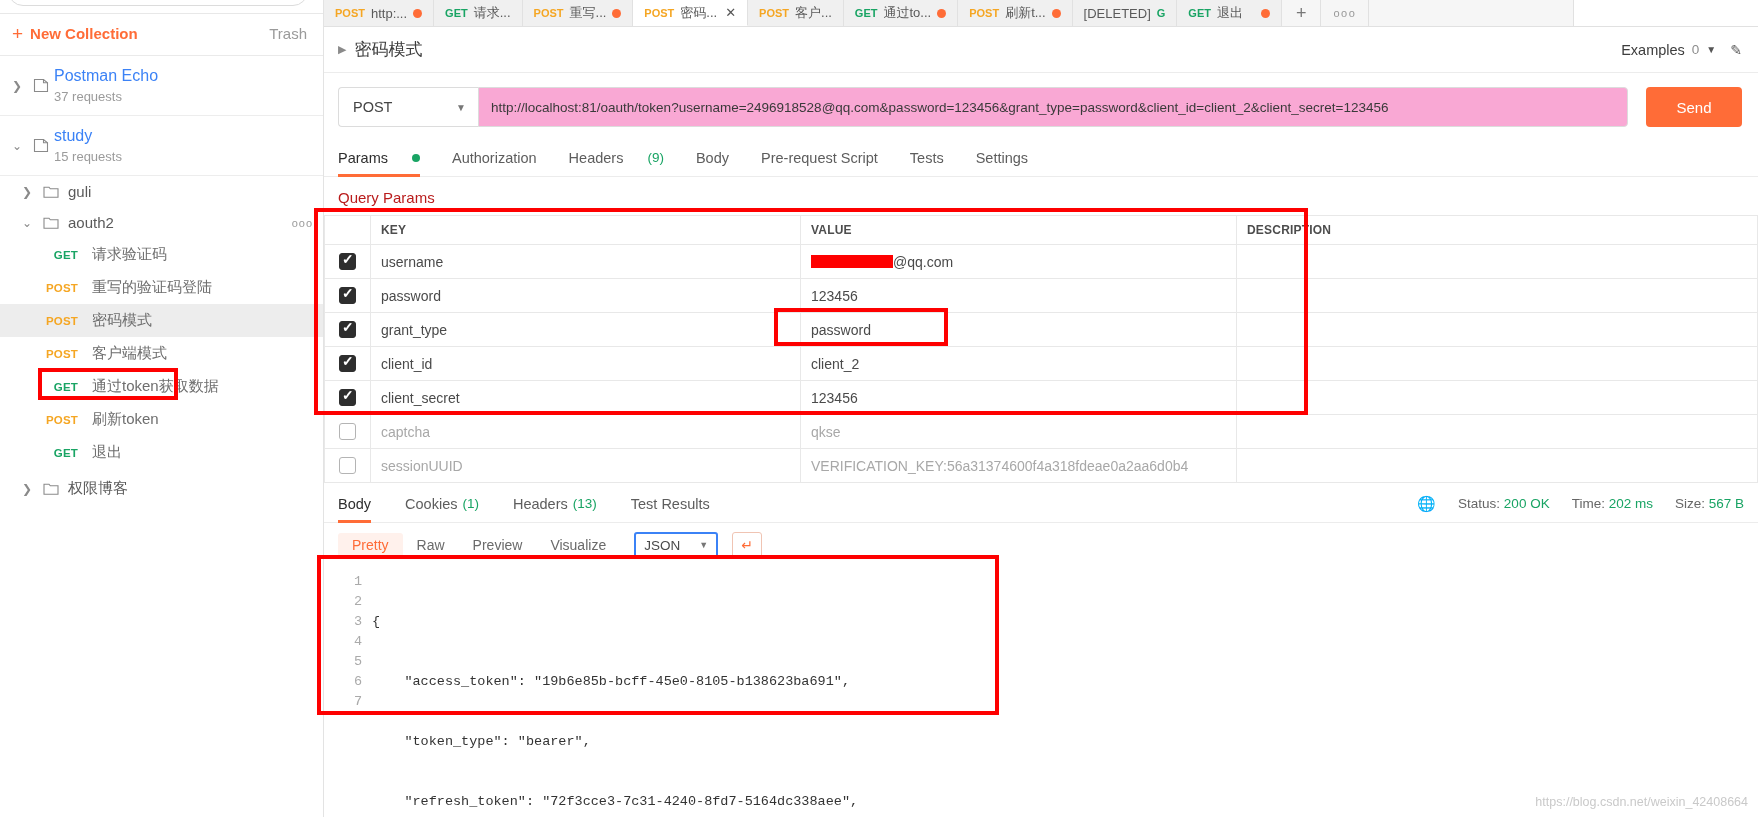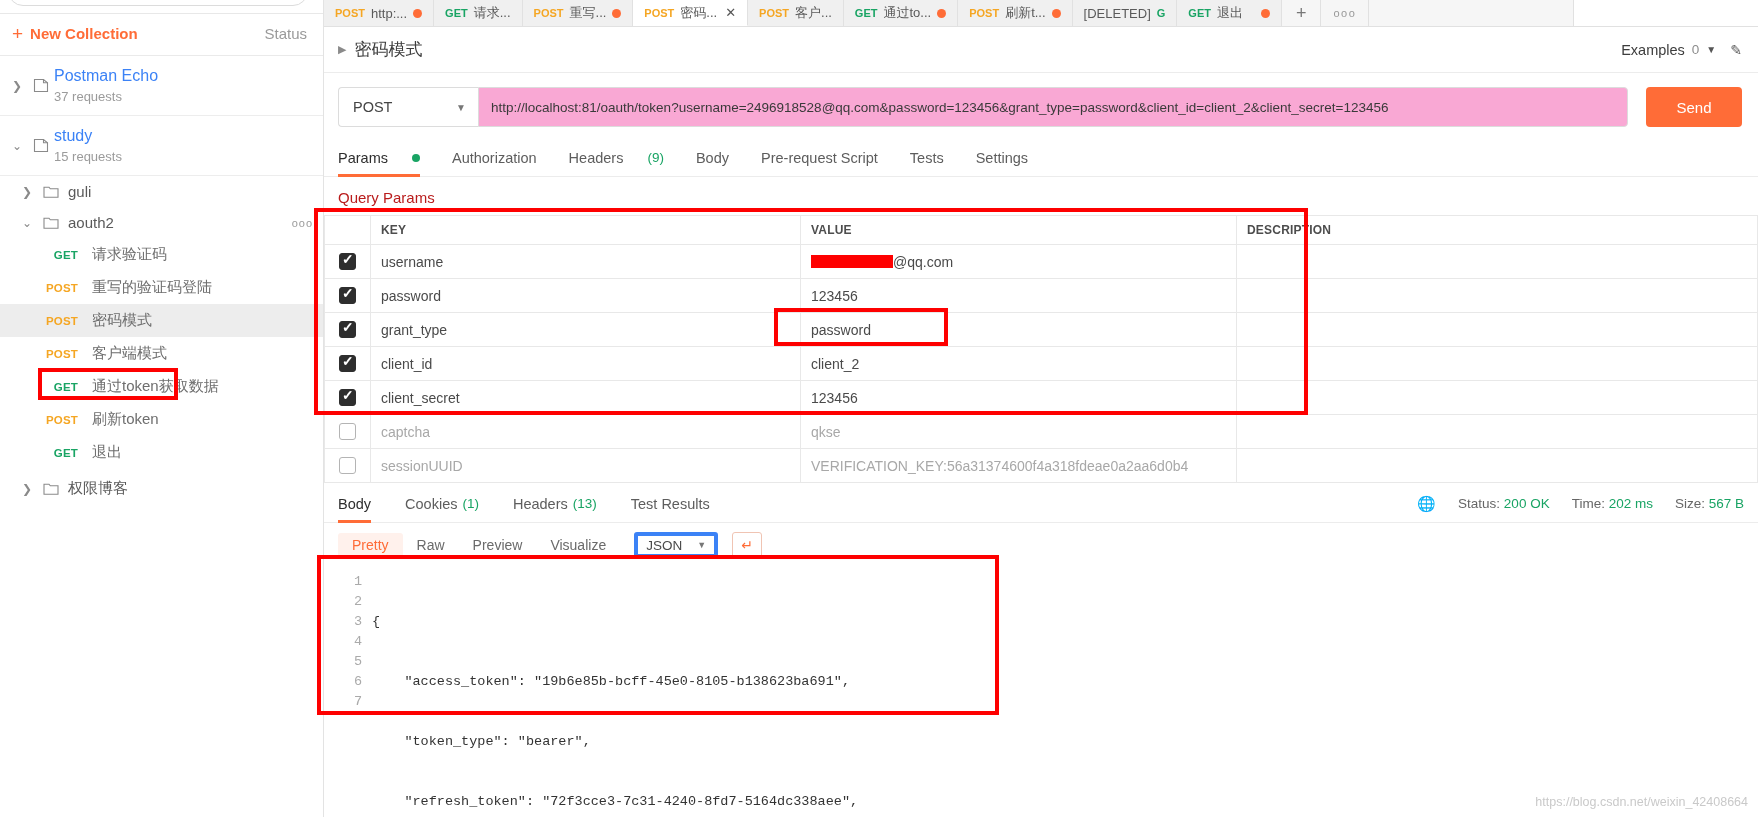--- a/index.html
+++ b/index.html
@@ -210,21 +210,21 @@
   .resp-meta { margin-left: auto; display: flex; align-items: center; gap: 22px; font-size: 13.5px; color: #666; }
   .resp-meta .k { color: #666; }
   .resp-meta .v { color: #19a464; }
   .globe-ico { color: #7c7c7c; font-size: 15px; }
 
   .viewbar { display: flex; align-items: center; padding: 9px 14px 8px 14px; gap: 0; }
   .vtab { font-size: 14px; color: #6a6a6a; padding: 4px 14px; border-radius: 3px; cursor: pointer; }
   .vtab.active { color: #ff6c37; background: #fff1ec; }
   .fmt-sel {
     margin-left: 14px; display: flex; align-items: center; justify-content: space-between;
-    width: 84px; height: 26px; border: 4px solid #3b82f6; border-radius: 3px;
+    width: 84px; height: 26px; border: 2px solid #3b82f6; border-radius: 3px;
     padding: 0 8px; font-size: 13.5px; color: #4a4a4a; cursor: pointer;
   }
   .fmt-sel .cv { font-size: 9px; color: #777; }
   .wrap-btn {
     margin-left: 14px; width: 30px; height: 26px; border: 1px solid #f0c4b3;
     border-radius: 3px; color: #ff6c37; display: flex; align-items: center;
     justify-content: center; font-size: 14px; cursor: pointer; background: #fff;
   }
 
   .codewrap { display: flex; padding: 6px 0 0 14px; font-family: "Liberation Mono", monospace; font-size: 13.5px; }
@@ -249,21 +249,21 @@
     <div class="sb-searchstub">
       <div class="pill"></div>
     </div>
 
 
     <div class="sb-actions">
       <div class="new-collection">
         <span class="plus-glyph">+</span>
         <span>New Collection</span>
       </div>
-      <div class="trash-link">Status</div>
+      <div class="trash-link">Trash</div>
     </div>
 
     <div class="coll-row">
       <span class="chev">❯</span>
       <span class="folder-ico">
         <svg width="17" height="17" viewBox="0 0 17 17">
             <path d="M1.5 2.5h9l4 3.2v8.8h-13z" fill="none" stroke="#8a8a8a" stroke-width="1.1"></path>
             <path d="M10.5 2.5v3.2h4" fill="none" stroke="#8a8a8a" stroke-width="1.1"></path>
           </svg>
       </span>

